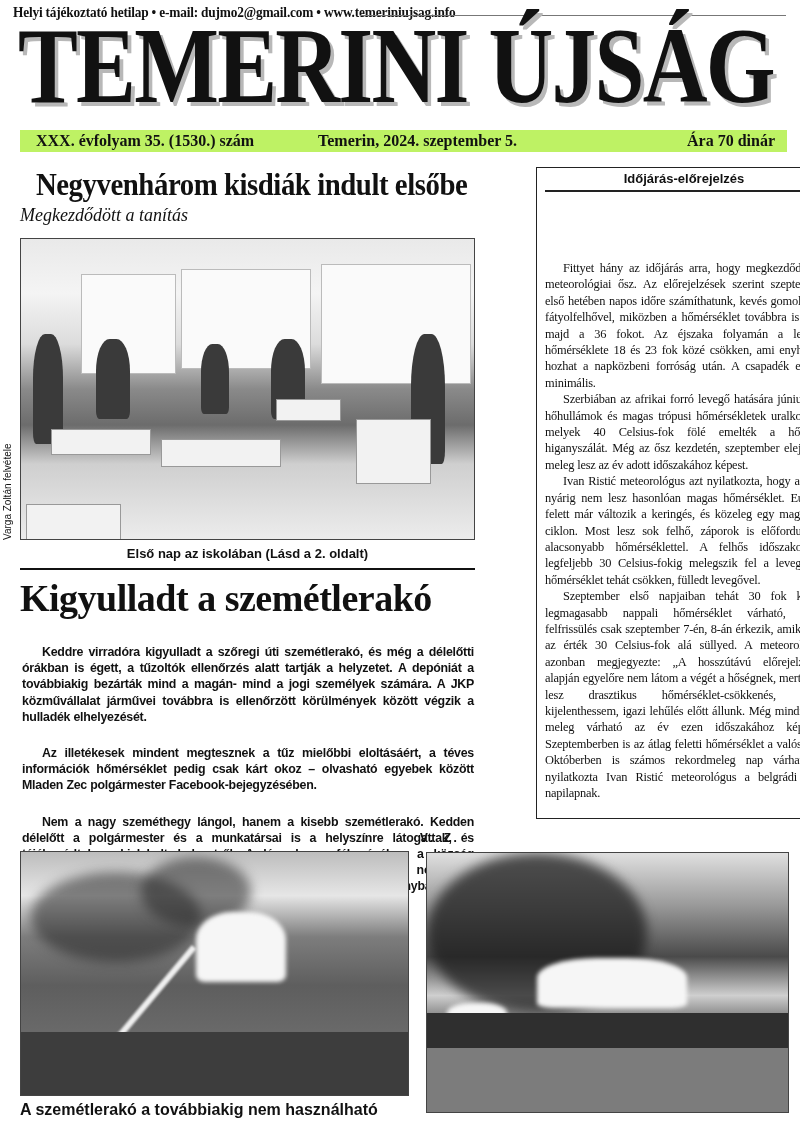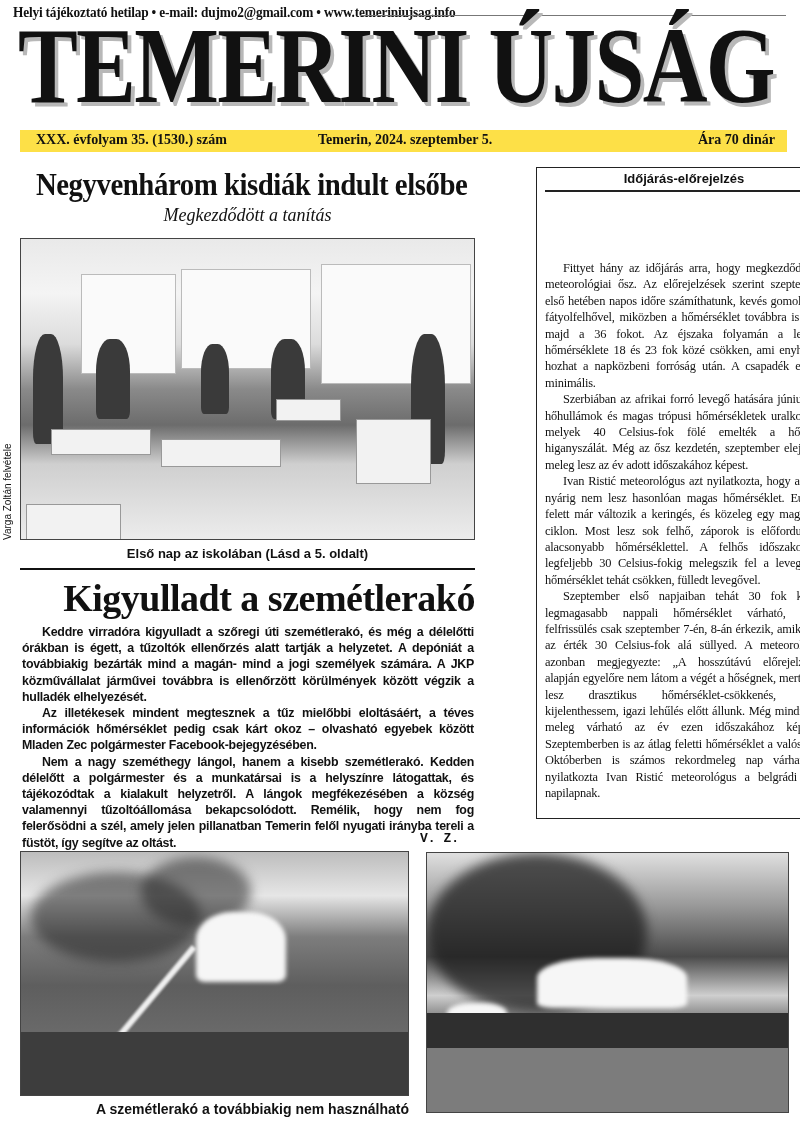--- a/index.html
+++ b/index.html
@@ -3,60 +3,60 @@
 <meta charset="utf-8">
 <style>
   * { box-sizing: border-box; margin: 0; padding: 0; }
   html, body { width: 800px; height: 1121px; background: #ffffff; overflow: hidden; }
   body { position: relative; font-family: "Liberation Serif", serif; color: #111; }
 
   .tagline { position: absolute; left: 13px; top: 4px; font-size: 14.5px; font-weight: bold; letter-spacing: -0.2px; white-space: nowrap; transform: scaleX(0.92); transform-origin: left; }
   .tagline-rule { position: absolute; left: 360px; right: 14px; top: 15px; height: 1px; background: #777; }
   .masthead { position: absolute; left: 18px; top: 12px; width: 770px; font-size: 102px; font-weight: bold; letter-spacing: -2px; line-height: 1; white-space: nowrap; color: #111; text-shadow: 4px 4px 0 #b8b8b8; transform: scaleX(0.88) scaleY(1.06); transform-origin: left top; }
 
-  .issue-bar { position: absolute; left: 20px; top: 130px; width: 767px; height: 22px; background: #fde047; font-weight: bold; font-size: 14px; }
+  .issue-bar { position: absolute; left: 20px; top: 130px; width: 767px; height: 22px; background: #bef264; font-weight: bold; font-size: 16px; }
   .issue-bar span { position: absolute; top: 2px; white-space: nowrap; }
   .issue-left { left: 16px; }
   .issue-mid { left: 298px; }
   .issue-right { right: 12px; }
 
   .h1-school { position: absolute; left: 20px; top: 167px; width: 455px; text-align: center; font-size: 31px; font-weight: bold; letter-spacing: -0.5px; white-space: nowrap; transform: scaleX(0.93); }
-  .sub-school { position: absolute; left: 20px; top: 205px; width: 455px; text-align: center; font-size: 18px; font-style: italic; }
+  .sub-school { position: absolute; left: 20px; top: 205px; width: 455px; font-size: 18px; font-style: italic; }
 
   .photo { position: absolute; border: 1px solid #444; overflow: hidden; }
   .photo-class { left: 20px; top: 238px; width: 455px; height: 302px; background:
       linear-gradient(180deg, #e9e9e9 0%, #f4f4f4 18%, #dcdcdc 35%, #8a8a8a 50%, #6c6c6c 62%, #cfcfcf 75%, #ececec 100%); }
   .photo-class .win { position: absolute; background: #fafafa; border: 1px solid #bbb; }
   .photo-class .person { position: absolute; background: #3a3a3a; border-radius: 40% 40% 10% 10%; }
   .photo-class .desk { position: absolute; background: #f2f2f2; border: 1px solid #999; }
 
   .credit { position: absolute; left: 2px; top: 540px; font-family: "Liberation Sans", sans-serif; font-size: 10px; transform: rotate(-90deg); transform-origin: left top; white-space: nowrap; }
   .cap-school { position: absolute; left: 20px; top: 546px; width: 455px; text-align: center; font-family: "Liberation Sans", sans-serif; font-weight: bold; font-size: 13px; }
   .rule-mid { position: absolute; left: 20px; top: 568px; width: 455px; height: 2px; background: #111; }
 
-  .h1-fire { position: absolute; left: 20px; top: 576px; width: 455px; text-align: right; font-size: 38px; font-weight: bold; letter-spacing: -0.5px; white-space: nowrap; }
+  .h1-fire { position: absolute; left: 20px; top: 576px; width: 455px; text-align: left; font-size: 38px; font-weight: bold; letter-spacing: -0.5px; white-space: nowrap; }
   .fire-body { position: absolute; left: 22px; top: 624px; width: 452px; font-family: "Liberation Sans", sans-serif; font-weight: bold; font-size: 12.4px; line-height: 16.2px; text-align: justify; letter-spacing: -0.25px; }
-  .fire-body p { text-indent: 20px; }
+  .fire-body p { text-indent: 20px; margin-top: 20px; }
   .fire-sign { position: absolute; left: 420px; top: 831px; font-family: Liberation Mono, monospace; font-weight: bold; font-size: 13px; }
 
   .weather-box { position: absolute; left: 492px; top: 167px; width: 296px; height: 652px; border: 1.5px solid #222; margin-left: 44px; }
   .w-kicker { position: absolute; left: 0; top: 3px; width: 100%; text-align: center; font-family: "Liberation Sans", sans-serif; font-weight: bold; font-size: 13px; }
   .w-rule { position: absolute; left: 8px; right: 8px; top: 22px; height: 1.5px; background: #222; }
   .w-title { position: absolute; left: 0; top: 28px; width: 100%; text-align: center; font-size: 34px; font-weight: bold; white-space: nowrap; }
   .w-sub { position: absolute; left: 0; top: 68px; width: 100%; text-align: center; font-size: 17.5px; font-style: italic; white-space: nowrap; }
   .w-body { position: absolute; left: 8px; top: 92px; width: 280px; font-size: 12.4px; line-height: 16.4px; text-align: justify; letter-spacing: -0.2px; }
   .w-body p { text-indent: 18px; }
 
   .photo-fire1 { left: 20px; top: 851px; width: 389px; height: 245px; background:
       linear-gradient(180deg, #bdbdbd 0%, #e6e6e6 18%, #7d7d7d 35%, #5e5e5e 55%, #6a6a6a 75%, #444 100%); }
   .photo-fire2 { left: 426px; top: 852px; width: 363px; height: 261px; background:
       linear-gradient(180deg, #e0e0e0 0%, #9a9a9a 20%, #4a4a4a 40%, #cfcfcf 55%, #5a5a5a 68%, #777 80%, #8a8a8a 100%); }
   .smoke { position: absolute; border-radius: 50%; background: rgba(40,40,40,0.55); filter: blur(6px); }
   .flame { position: absolute; background: #f6f6f6; border-radius: 40% 40% 10% 10%; filter: blur(2px); }
-  .cap-fire { position: absolute; left: 20px; top: 1101px; width: 389px; text-align: right; font-family: "Liberation Sans", sans-serif; font-weight: bold; font-size: 14px; }
+  .cap-fire { position: absolute; left: 20px; top: 1101px; width: 389px; text-align: left; font-family: "Liberation Sans", sans-serif; font-weight: bold; font-size: 16px; }
 </style>
 </head>
 <body>
 
 <div class="tagline">Helyi tájékoztató hetilap • e-mail: dujmo2@gmail.com • www.temeriniujsag.info</div>
 <div class="tagline-rule"></div>
 <div class="masthead">TEMERINI ÚJSÁG</div>
 <div class="issue-bar">
   <span class="issue-left">XXX. évfolyam 35. (1530.) szám</span>
   <span class="issue-mid">Temerin, 2024. szeptember 5.</span>
@@ -74,21 +74,21 @@
   <div class="person" style="left:180px;top:105px;width:28px;height:70px;"></div>
   <div class="person" style="left:250px;top:100px;width:34px;height:80px;"></div>
   <div class="person" style="left:390px;top:95px;width:34px;height:130px;"></div>
   <div class="desk" style="left:30px;top:190px;width:100px;height:26px;"></div>
   <div class="desk" style="left:140px;top:200px;width:120px;height:28px;"></div>
   <div class="desk" style="left:255px;top:160px;width:65px;height:22px;"></div>
   <div class="desk" style="left:335px;top:180px;width:75px;height:65px;"></div>
   <div class="desk" style="left:5px;top:265px;width:95px;height:36px;"></div>
 </div>
 <div class="credit">Varga Zoltán felvétele</div>
-<div class="cap-school">Első nap az iskolában (Lásd a 5. oldalt)</div>
+<div class="cap-school">Első nap az iskolában (Lásd a 2. oldalt)</div>
 <div class="rule-mid"></div>
 
 <div class="h1-fire">Kigyulladt a szemétlerakó</div>
 <div class="fire-body">
   <p>Keddre virradóra kigyulladt a szőregi úti szemétlerakó, és még a délelőtti órákban is égett, a tűzoltók ellenőrzés alatt tartják a helyzetet. A depóniát a továbbiakig bezárták mind a magán- mind a jogi személyek számára. A JKP közművállalat járművei továbbra is ellenőrzött körülmények között végzik a hulladék elhelyezését.</p>
   <p>Az illetékesek mindent megtesznek a tűz mielőbbi eloltásáért, a téves információk hőmérséklet pedig csak kárt okoz – olvasható egyebek között Mladen Zec polgármester Facebook-bejegyzésében.</p>
   <p>Nem a nagy szeméthegy lángol, hanem a kisebb szemétlerakó. Kedden délelőtt a polgármester és a munkatársai is a helyszínre látogattak, és tájékozódtak a kialakult helyzetről. A lángok megfékezésében a község valamennyi tűzoltóállomása bekapcsolódott. Remélik, hogy nem fog felerősödni a szél, amely jelen pillanatban Temerin felől nyugati irányba tereli a füstöt, így segítve az oltást.</p>
 </div>
 <div class="fire-sign">V. Z.</div>
 

